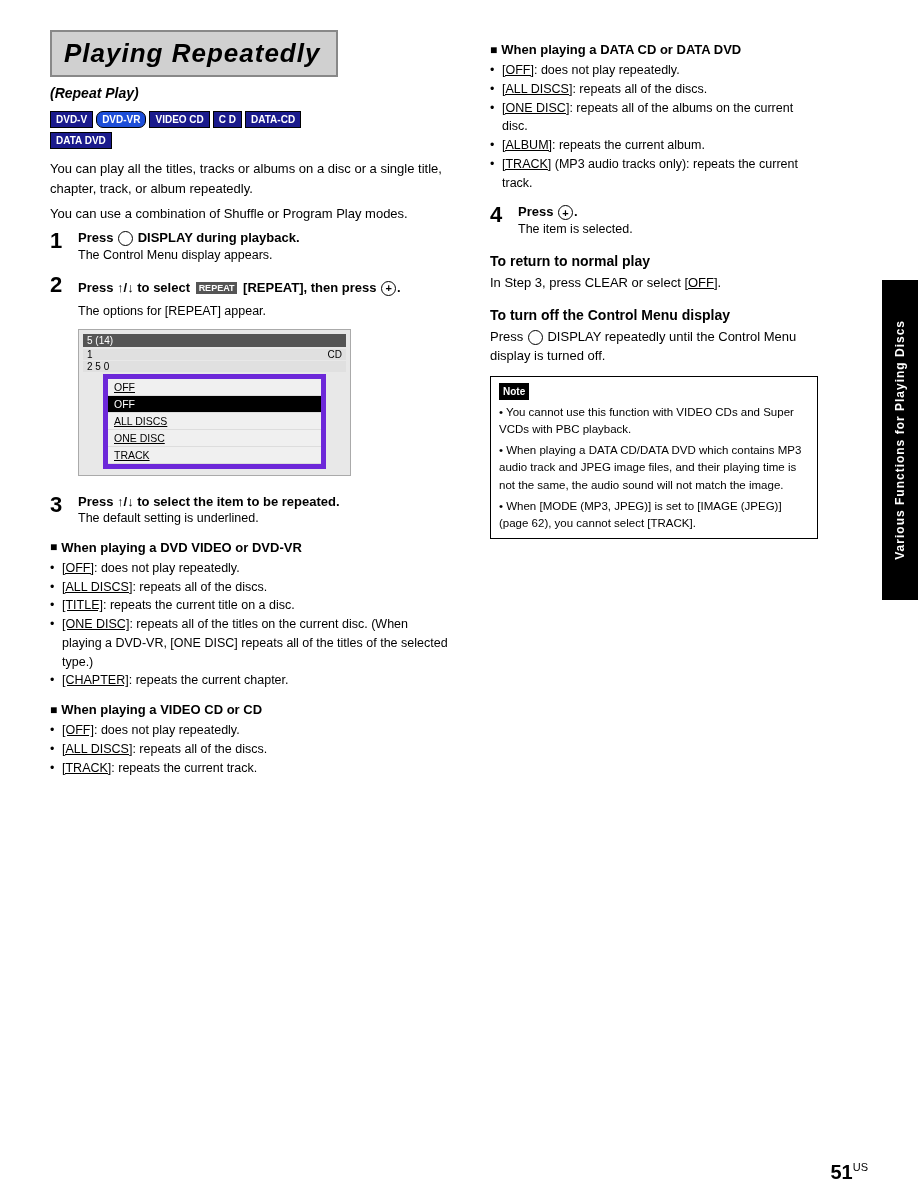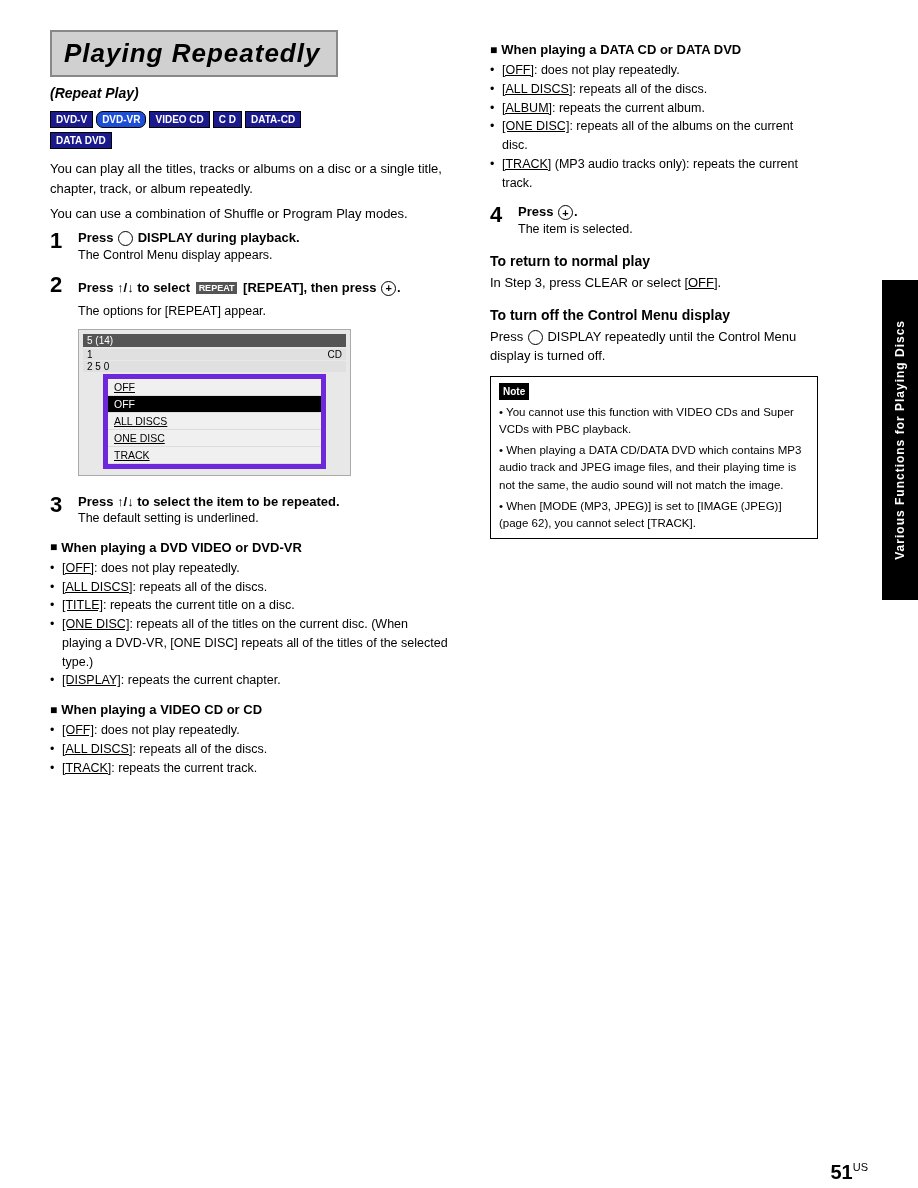--- a/index.html
+++ b/index.html
@@ -372,41 +372,41 @@
         </div>
       </div>
 
       
       <div class="subsection-header">When playing a DVD VIDEO or DVD-VR</div>
       <ul class="bullet-list">
         <li><u>[OFF]</u>: does not play repeatedly.</li>
         <li><u>[ALL DISCS]</u>: repeats all of the discs.</li>
         <li><u>[TITLE]</u>: repeats the current title on a disc.</li>
         <li><u>[ONE DISC]</u>: repeats all of the titles on the current disc. (When playing a DVD-VR, [ONE DISC] repeats all of the titles of the selected type.)</li>
-        <li><u>[DISPLAY]</u>: repeats the current chapter.</li>
+        <li><u>[CHAPTER]</u>: repeats the current chapter.</li>
       </ul>
 
       
       <div class="subsection-header">When playing a VIDEO CD or CD</div>
       <ul class="bullet-list">
         <li><u>[OFF]</u>: does not play repeatedly.</li>
         <li><u>[ALL DISCS]</u>: repeats all of the discs.</li>
         <li><u>[TRACK]</u>: repeats the current track.</li>
       </ul>
 
     </div>
 
     <div class="col-right">
 
       <div class="subsection-header">When playing a DATA CD or DATA DVD</div>
       <ul class="bullet-list">
         <li><u>[OFF]</u>: does not play repeatedly.</li>
         <li><u>[ALL DISCS]</u>: repeats all of the discs.</li>
+        <li><u>[ONE DISC]</u>: repeats all of the albums on the current disc.</li>
         <li><u>[ALBUM]</u>: repeats the current album.</li>
-        <li><u>[ONE DISC]</u>: repeats all of the albums on the current disc.</li>
         <li><u>[TRACK]</u> (MP3 audio tracks only): repeats the current track.</li>
       </ul>
 
       <div class="step" style="margin-top:12px;">
         <div class="step-number">4</div>
         <div class="step-content">
           <div class="step-title">
             <strong>Press <span class="circle-plus">+</span>.</strong>
           </div>
           <div class="step-desc">The item is selected.</div>

